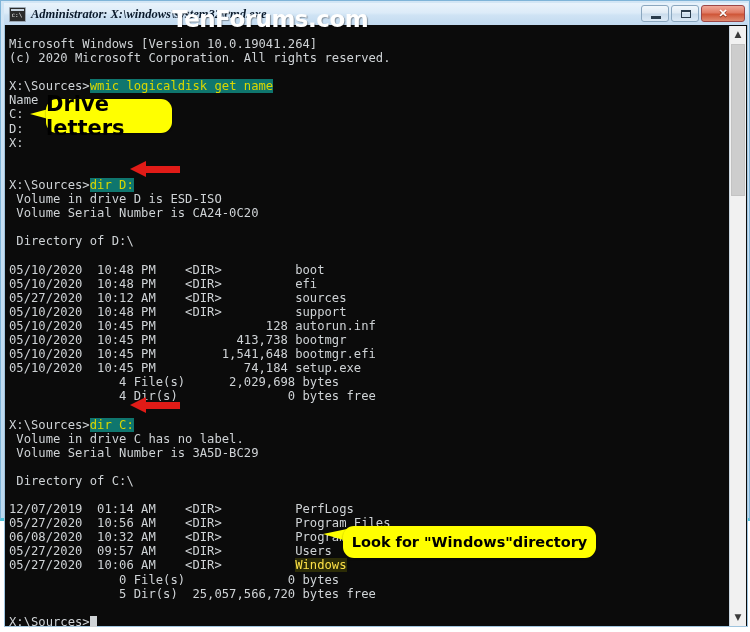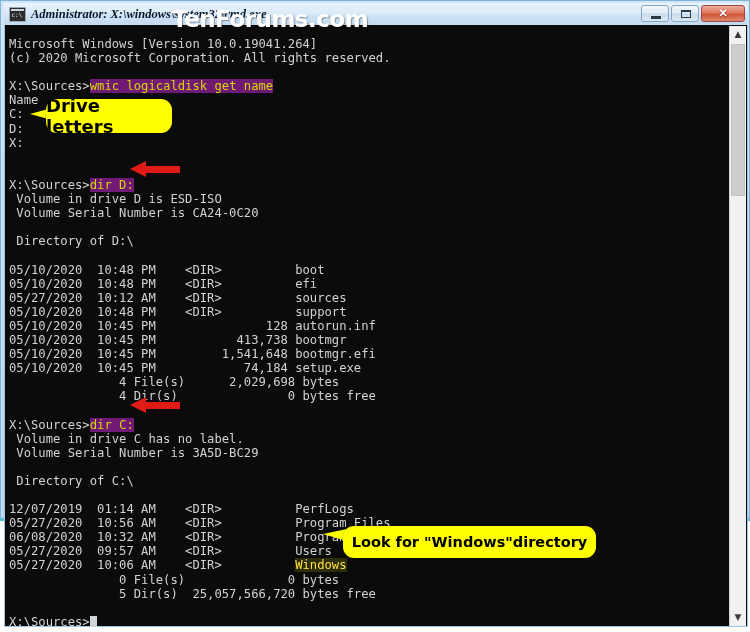--- a/index.html
+++ b/index.html
@@ -145,21 +145,21 @@
     font-family: "DejaVu Sans Mono", monospace;
     font-size: 12.2px;
     line-height: 14.1px;
     color: #cfd3d6;
     white-space: pre;
     letter-spacing: 0px;
     margin-top: 11px;
   }
   .line { height: 14.1px; white-space: pre; }
   .cmdhl {
-    background: #701a75;
+    background: #0f766e;
     color: #d9d700;
   }
   .dirhl {
     background: #2c2c06;
     color: #fde047;
   }
   .caret {
     display: inline-block;
     width: 7px;
     height: 11px;
@@ -226,21 +226,21 @@
     justify-content: center;
     box-shadow: 0 1px 2px rgba(0,0,0,0.4);
   }
   .callout-tail {
     position: absolute;
     width: 0; height: 0;
   }
   #callout-drive-letters {
     left: 46px; top: 99px;
     width: 126px; height: 34px;
-    font-size: 18px;
+    font-size: 21px;
   }
   #tail-drive-letters {
     left: 30px; top: 108px;
     border-top: 6px solid transparent;
     border-bottom: 6px solid transparent;
     border-right: 22px solid #ffff00;
   }
   #callout-windows-dir {
     left: 343px; top: 526px;
     width: 253px; height: 32px;

